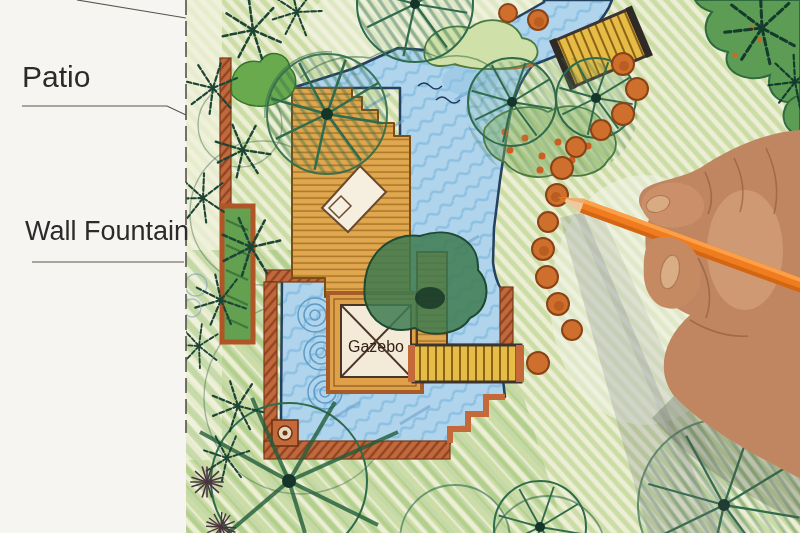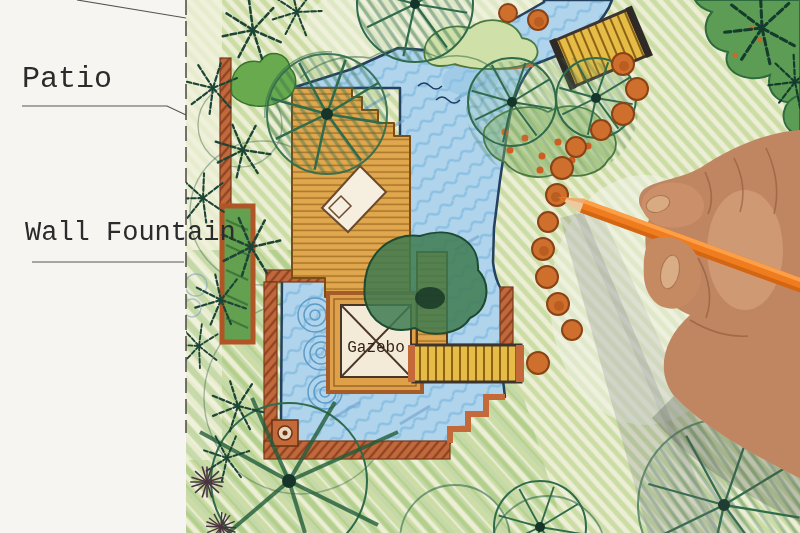--- a/index.html
+++ b/index.html
@@ -1,17 +1,17 @@
 <!DOCTYPE html>
 <html><head>
 <meta charset="utf-8">
 <style>
   html,body{margin:0;padding:0;background:#888;}
   .scene{position:relative;width:800px;height:533px;overflow:hidden;background:#0f766e;
-         font-family:Liberation Mono, monospace;}
+         font-family:Liberation Sans, sans-serif;}
   svg{position:absolute;left:0;top:0;display:block;}
   text{user-select:none;}
 </style>
 </head>
 <body>
 
 <div class="scene">
 <svg width="800" height="533" viewBox="0 0 800 533">
 <defs>
   <pattern id="lawnFine" patternUnits="userSpaceOnUse" width="10" height="10" patternTransform="rotate(-42)">

